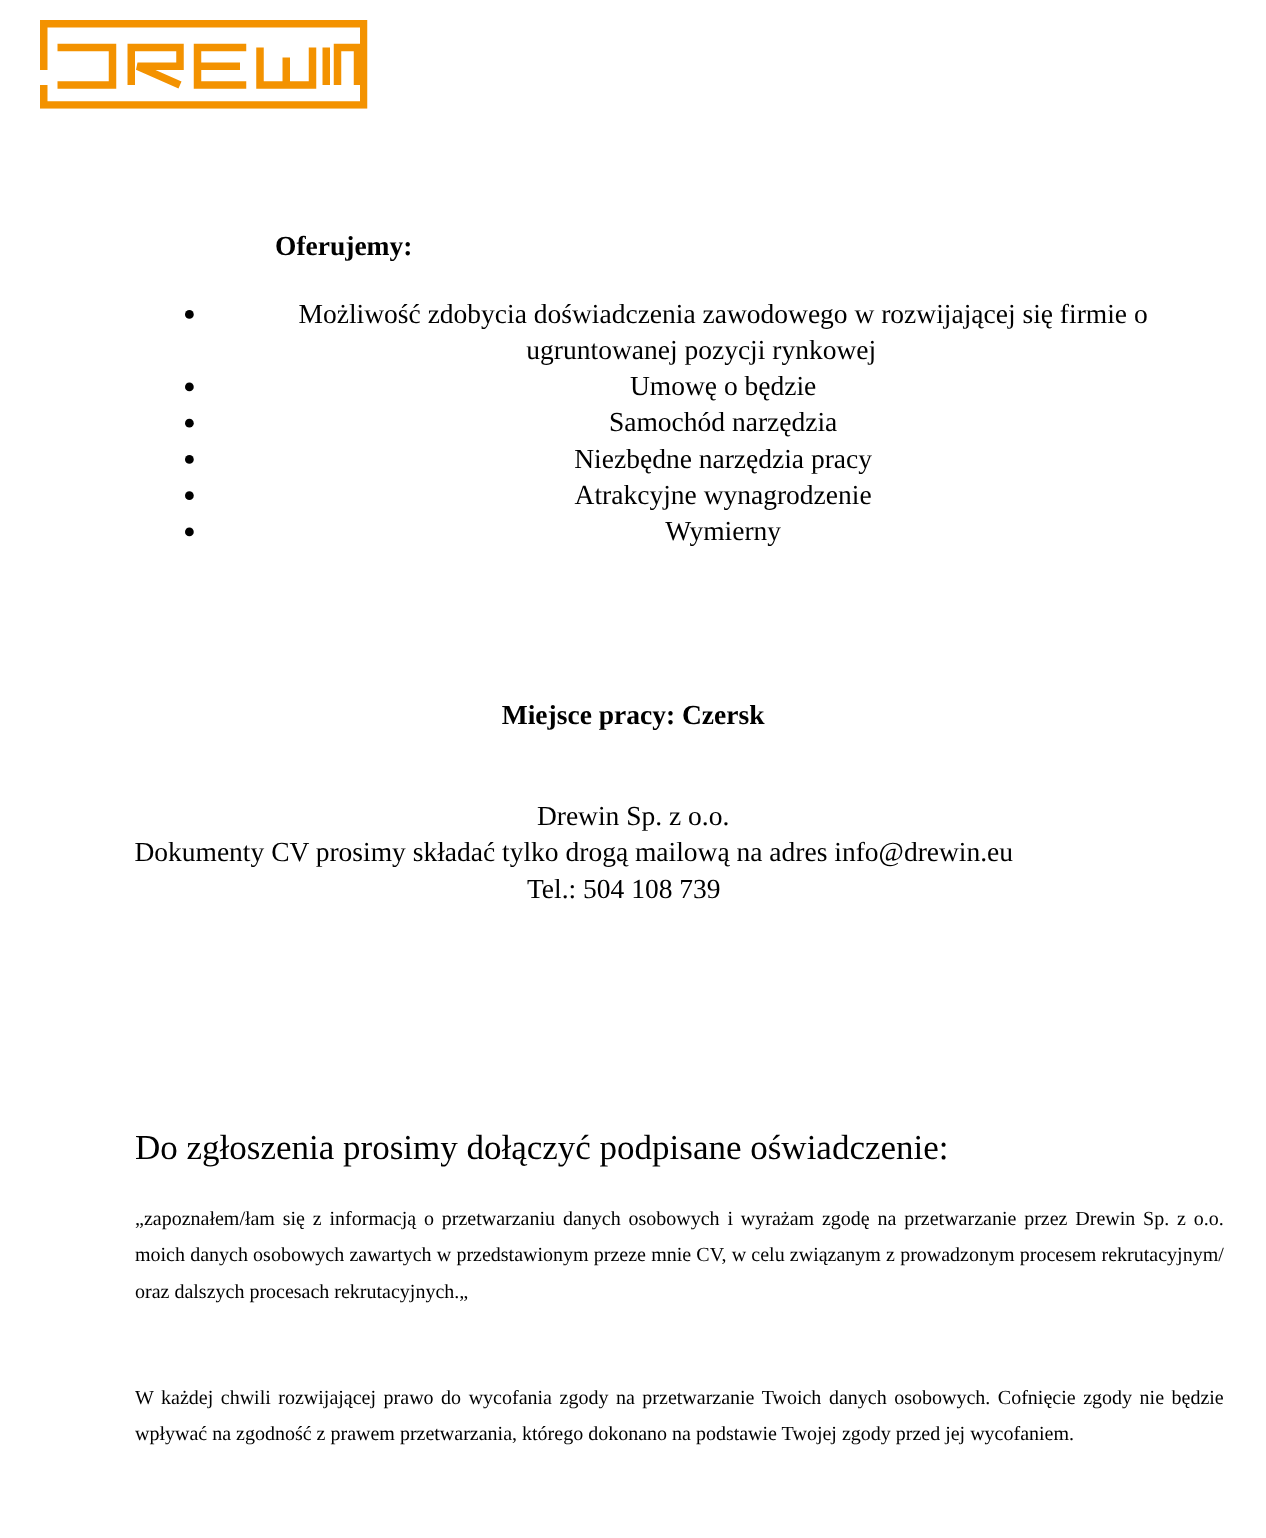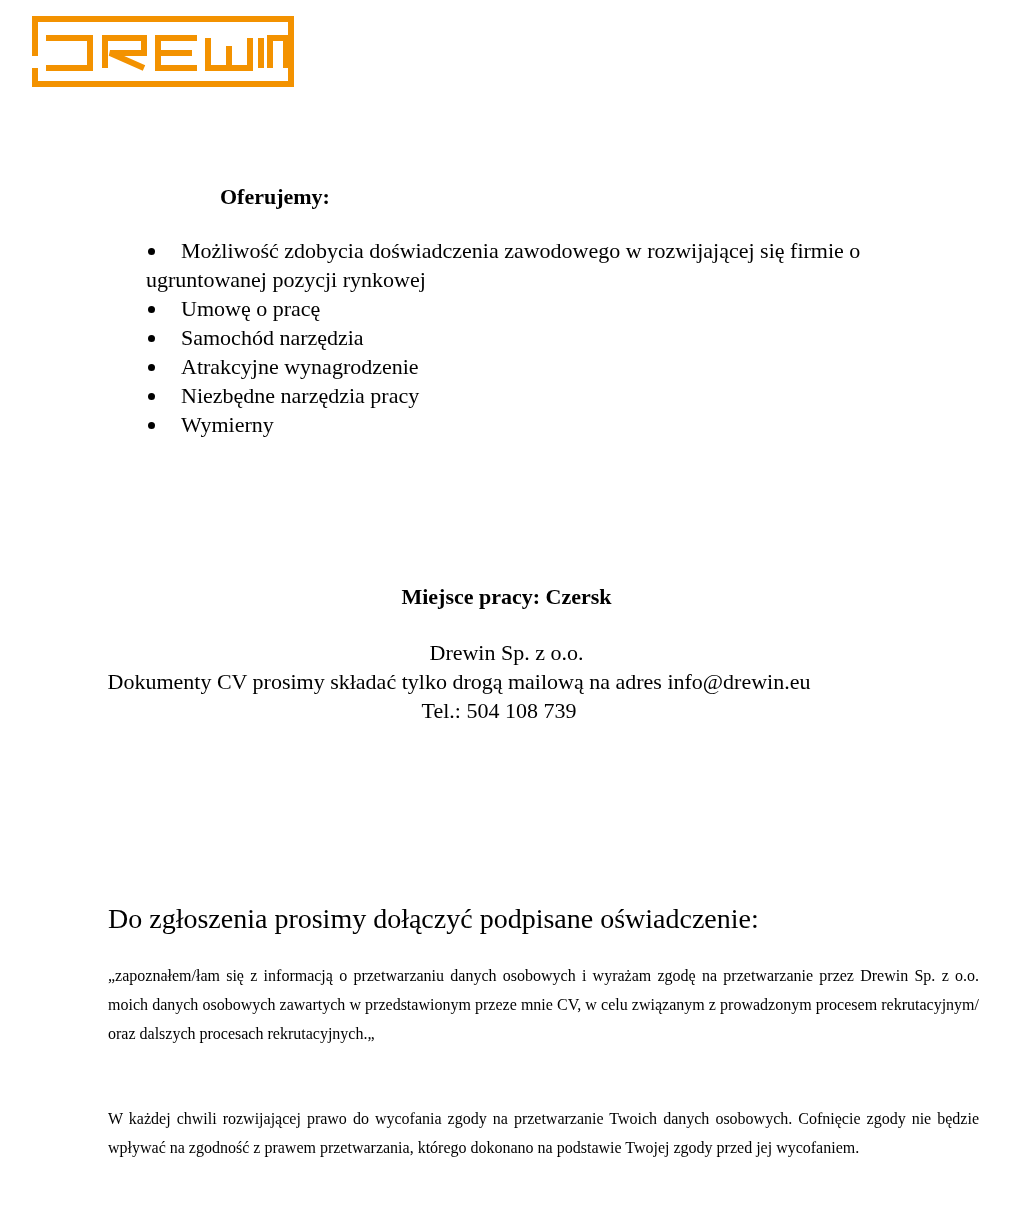--- a/index.html
+++ b/index.html
@@ -2,21 +2,21 @@
 <html><head>
 <meta charset="utf-8">
 <style>
   html, body { margin: 0; padding: 0; background: #ffffff; }
   body { width: 1013px; height: 1230px; position: relative; overflow: hidden;
          font-family: "Liberation Serif", serif; color: #000; }
   .logo { position: absolute; left: 32px; top: 16px; width: 262px; height: 71px; }
   .abs { position: absolute; }
   .heading { font-weight: bold; font-size: 22px; }
   .txt { font-size: 28px; line-height: 29px; white-space: nowrap; }
-  .bullet-list { position: absolute; left: 146px; top: 236px; width: 830px; margin: 0; padding: 0; list-style: none; }
+  .bullet-list { position: absolute; left: 146px; top: 236px; width: 830px; margin: 0; padding: 0; list-style: none; text-align: center; }
   .bullet-list li { position: relative; font-size: 22px; line-height: 29px; padding-left: 35px; }
   .bullet-list li .dot { position: absolute; left: 2px; top: 12px; width: 7px; height: 7px; border-radius: 50%; background: #000; }
   .bullet-list li.first { padding-left: 0; text-indent: 35px; }
   .bullet-list li.first .dot { left: 2px; }
   .center-block { position: absolute; left: 0; width: 1013px; text-align: center; font-size: 22px; line-height: 29px; }
   .justify { position: absolute; left: 108px; width: 871px; text-align: justify; font-size: 16px; line-height: 29px; }
 </style>
 </head>
 <body>
 
@@ -41,28 +41,28 @@
 
       <polyline points="238,52 238,22 254,22 254,52"></polyline>
     </g>
   </svg>
 </div>
 
 <div class="abs heading" style="left:188px; top:184px;margin-left:32px;">Oferujemy:</div>
 
 <ul class="bullet-list">
   <li class="first"><span class="dot"></span><span>Możliwość zdobycia doświadczenia zawodowego w rozwijającej się firmie o ugruntowanej pozycji rynkowej</span></li>
-  <li><span class="dot"></span><span>Umowę o pracę</span></li>
+  <li><span class="dot"></span><span>Umowę o będzie</span></li>
   <li><span class="dot"></span><span>Samochód narzędzia</span></li>
+  <li><span class="dot"></span><span>Niezbędne narzędzia pracy</span></li>
   <li><span class="dot"></span><span>Atrakcyjne wynagrodzenie</span></li>
-  <li><span class="dot"></span><span>Niezbędne narzędzia pracy</span></li>
   <li><span class="dot"></span><span>Wymierny</span></li>
 </ul>
 
-<div class="center-block heading" style="top:582px;text-align:center;">Miejsce pracy: Czersk</div>
+<div class="center-block heading" style="top:557px;text-align:center;">Miejsce pracy: Czersk</div>
 <div class="center-block" style="top:638px;">
   <div>Drewin Sp. z o.o.</div>
   <div style="margin-left:-95px;">Dokumenty CV prosimy składać tylko drogą mailową na adres info@drewin.eu</div>
   <div style="margin-left:-15px;">Tel.: 504 108 739</div>
 </div>
 
 <div class="abs txt" style="left:108px; top:904px;">Do zgłoszenia prosimy dołączyć podpisane oświadczenie:</div>
 <div class="justify" style="top:961px;">„zapoznałem/łam się z informacją o przetwarzaniu danych osobowych i wyrażam zgodę na przetwarzanie przez Drewin Sp. z o.o. moich danych osobowych zawartych w przedstawionym przeze mnie CV, w celu związanym z prowadzonym procesem rekrutacyjnym/ oraz dalszych procesach rekrutacyjnych.„</div>
 <div class="justify" style="top:1104px;">W każdej chwili rozwijającej prawo do wycofania zgody na przetwarzanie Twoich danych osobowych. Cofnięcie zgody nie będzie wpływać na zgodność z prawem przetwarzania, którego dokonano na podstawie Twojej zgody przed jej wycofaniem.</div>
 

